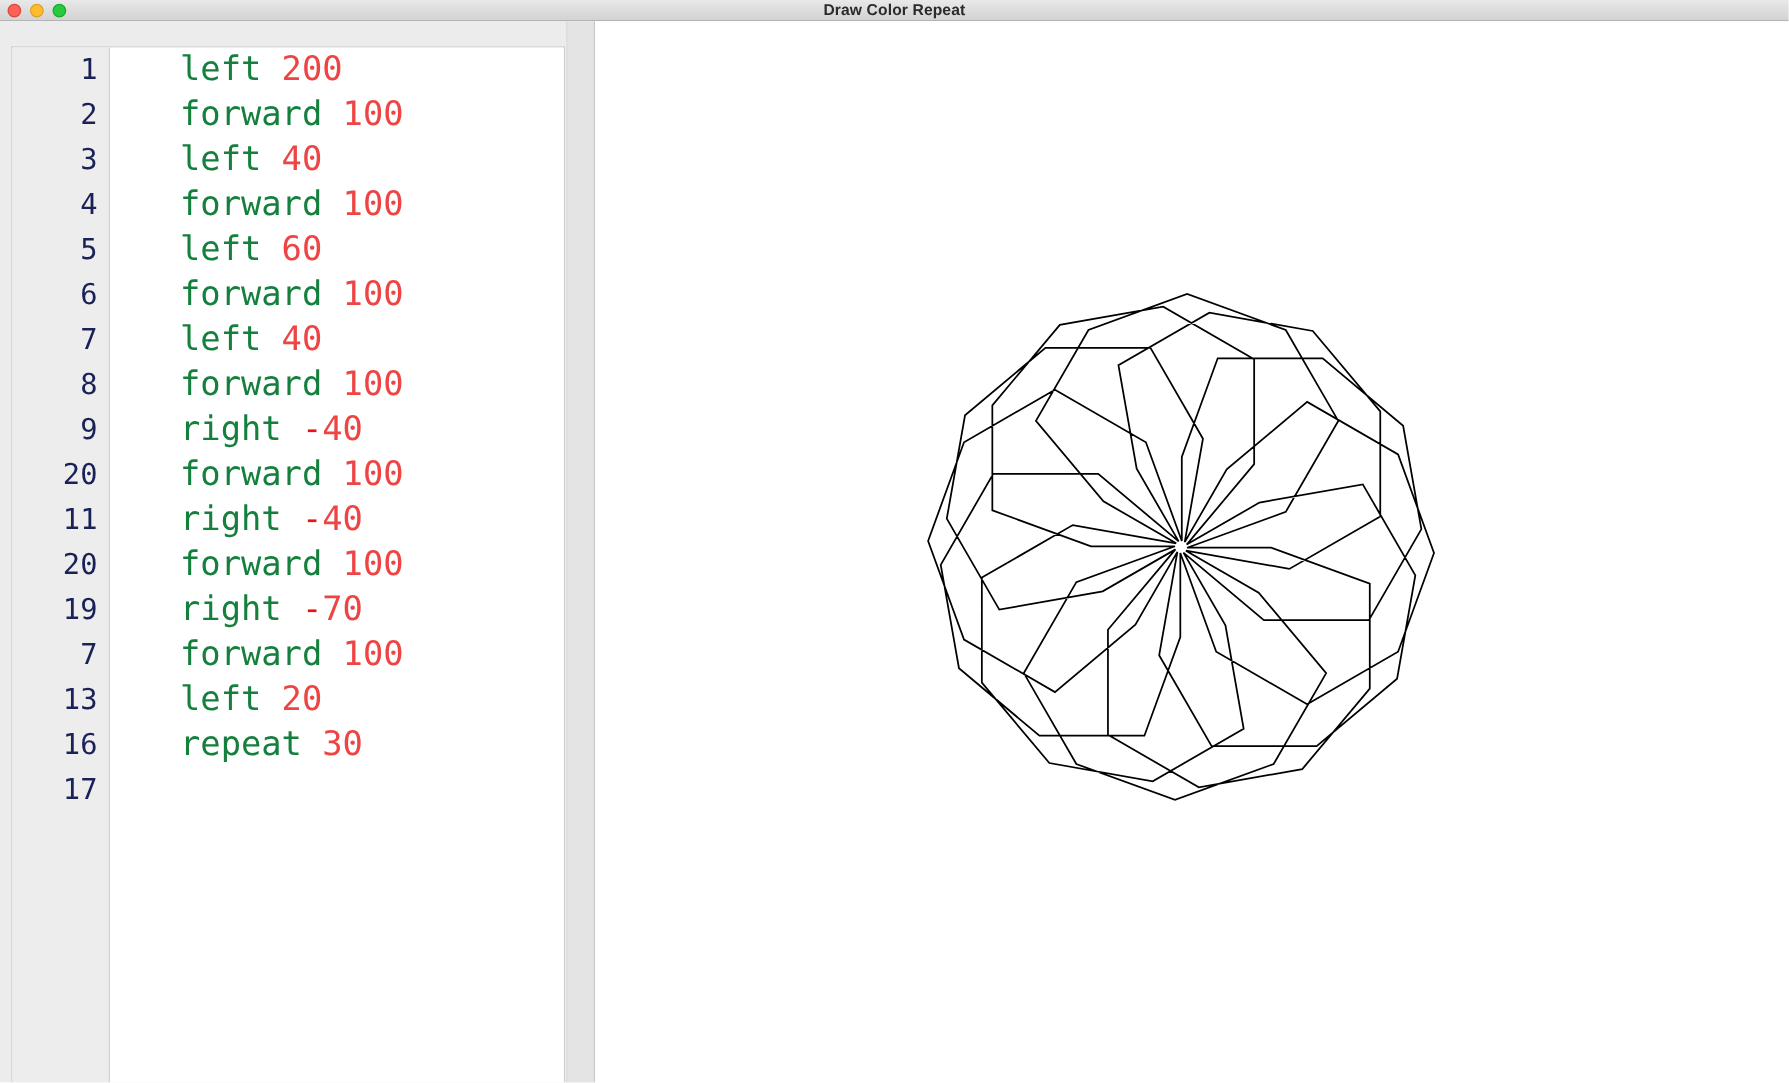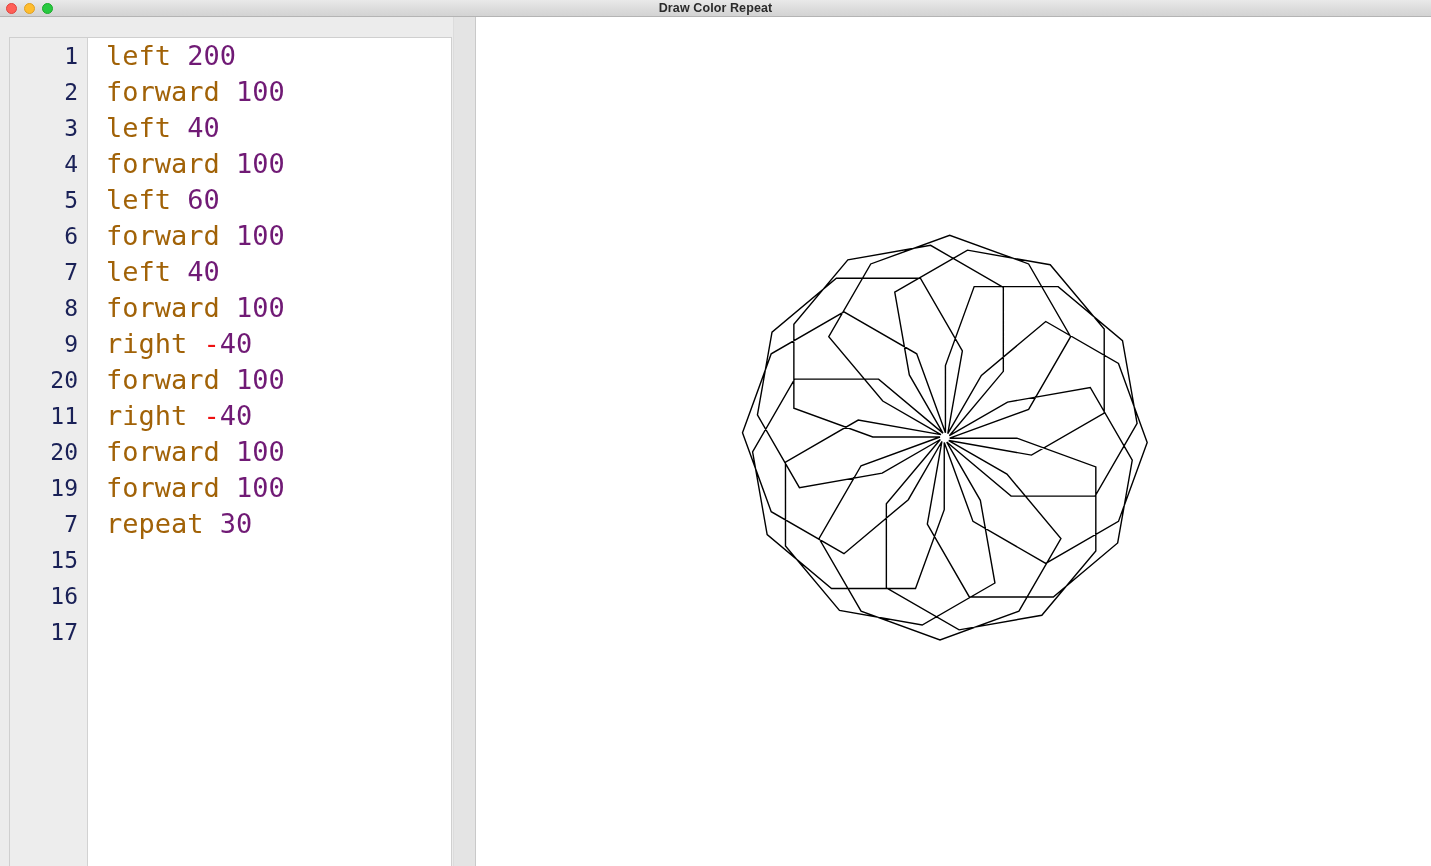--- a/index.html
+++ b/index.html
@@ -120,22 +120,22 @@
     padding-left: 17px;
     box-sizing: border-box;
   }
   .code-line {
     height: 36px;
     line-height: 36px;
     font-family: "DejaVu Sans Mono", "Liberation Mono", monospace;
     font-size: 27px;
     white-space: pre;
   }
-  .tok-kw   { color: #a16207; }
-  .tok-num  { color: #701a75; }
+  .tok-kw   { color: #15803d; margin-left: 38px; }
+  .tok-num  { color: #ef4444; }
   .tok-neg  { color: #ee1111; }
 
   
   #editor-scrollbar {
     position: absolute;
     left: 453px;
     top: 17px;
     width: 22px;
     height: 849px;
     background: #e4e4e4;
@@ -191,38 +191,40 @@
           <div class="gutter-num">5</div>
           <div class="gutter-num">6</div>
           <div class="gutter-num">7</div>
           <div class="gutter-num">8</div>
           <div class="gutter-num">9</div>
           <div class="gutter-num">20</div>
           <div class="gutter-num">11</div>
           <div class="gutter-num">20</div>
           <div class="gutter-num">19</div>
           <div class="gutter-num">7</div>
-          <div class="gutter-num">15</div>
+          <div class="gutter-num">13</div>
           <div class="gutter-num">16</div>
           <div class="gutter-num">17</div>
         </div>
       <div id="code-area">
           <div class="code-line"><span class="tok-kw">left</span> <span class="tok-num">200</span></div>
           <div class="code-line"><span class="tok-kw">forward</span> <span class="tok-num">100</span></div>
           <div class="code-line"><span class="tok-kw">left</span> <span class="tok-num">40</span></div>
           <div class="code-line"><span class="tok-kw">forward</span> <span class="tok-num">100</span></div>
           <div class="code-line"><span class="tok-kw">left</span> <span class="tok-num">60</span></div>
           <div class="code-line"><span class="tok-kw">forward</span> <span class="tok-num">100</span></div>
           <div class="code-line"><span class="tok-kw">left</span> <span class="tok-num">40</span></div>
           <div class="code-line"><span class="tok-kw">forward</span> <span class="tok-num">100</span></div>
           <div class="code-line"><span class="tok-kw">right</span> <span class="tok-neg">-</span><span class="tok-num">40</span></div>
           <div class="code-line"><span class="tok-kw">forward</span> <span class="tok-num">100</span></div>
           <div class="code-line"><span class="tok-kw">right</span> <span class="tok-neg">-</span><span class="tok-num">40</span></div>
           <div class="code-line"><span class="tok-kw">forward</span> <span class="tok-num">100</span></div>
-          <div class="code-line"><span class="tok-kw">forward</span> <span class="tok-num">100</span></div>
+          <div class="code-line"><span class="tok-kw">right</span> <span class="tok-neg">-</span><span class="tok-num">70</span></div>
+          <div class="code-line"><span class="tok-kw">forward</span> <span class="tok-num">100</span></div>
+          <div class="code-line"><span class="tok-kw">left</span> <span class="tok-num">20</span></div>
           <div class="code-line"><span class="tok-kw">repeat</span> <span class="tok-num">30</span></div>
         </div>
     </div>
   </div>
   <div id="editor-scrollbar"></div>
   <div id="editor-pane-divider"></div>
 
   <div id="canvas-pane">
     <svg id="turtle-canvas" viewBox="0 0 955 849" xmlns="http://www.w3.org/2000/svg">
       <rect x="0" y="0" width="955" height="849" fill="#ffffff"></rect>

